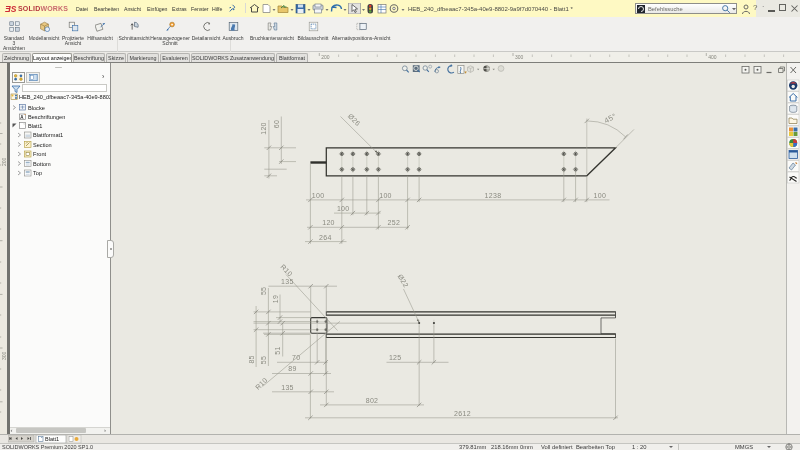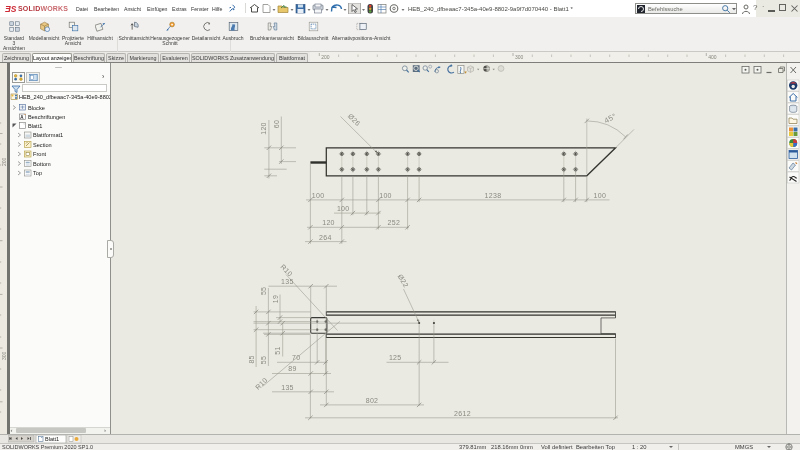--- a/index.html
+++ b/index.html
@@ -1,18 +1,18 @@
 <!DOCTYPE html>
 <html><head><meta charset="utf-8">
 <style>
 *{margin:0;padding:0;box-sizing:border-box}
 html,body{width:800px;height:450px;overflow:hidden;background:#eae9e2;font-family:"Liberation Sans",sans-serif}
 .a{position:absolute}
 .tx{position:absolute;white-space:nowrap}
-#menubar{left:0;top:0;width:756px;height:17px;background:#ffffff}
+#menubar{left:0;top:0;width:756px;height:17px;background:#fef9c3}
 .menu{font-size:5.2px;color:#333;top:5.5px}
 #ribbon{left:0;top:17px;width:800px;height:35px;background:#f1f0ee;border-bottom:1px solid #c9c9c6}
 .rlab{position:absolute;top:19px;text-align:center;color:#3a3a3a;font-size:5px;line-height:4.9px;width:80px;margin-left:-40px}
 .rsep{position:absolute;top:20px;height:29px;width:1px;background:#dddcd9}
 #tabrow{left:0;top:52px;width:800px;height:11px;background:#eceae6}
 .tab{position:absolute;top:53px;height:10px;background:#e2e1de;border:1px solid #b5b4b1;border-bottom:none;font-size:5.4px;color:#3a3a3a;text-align:center;line-height:9px;border-radius:2px 2px 0 0;white-space:nowrap;overflow:hidden}
 .tabact{background:#fcfcfb;color:#111;border-color:#97968f}
 </style></head>
 <body>
 

